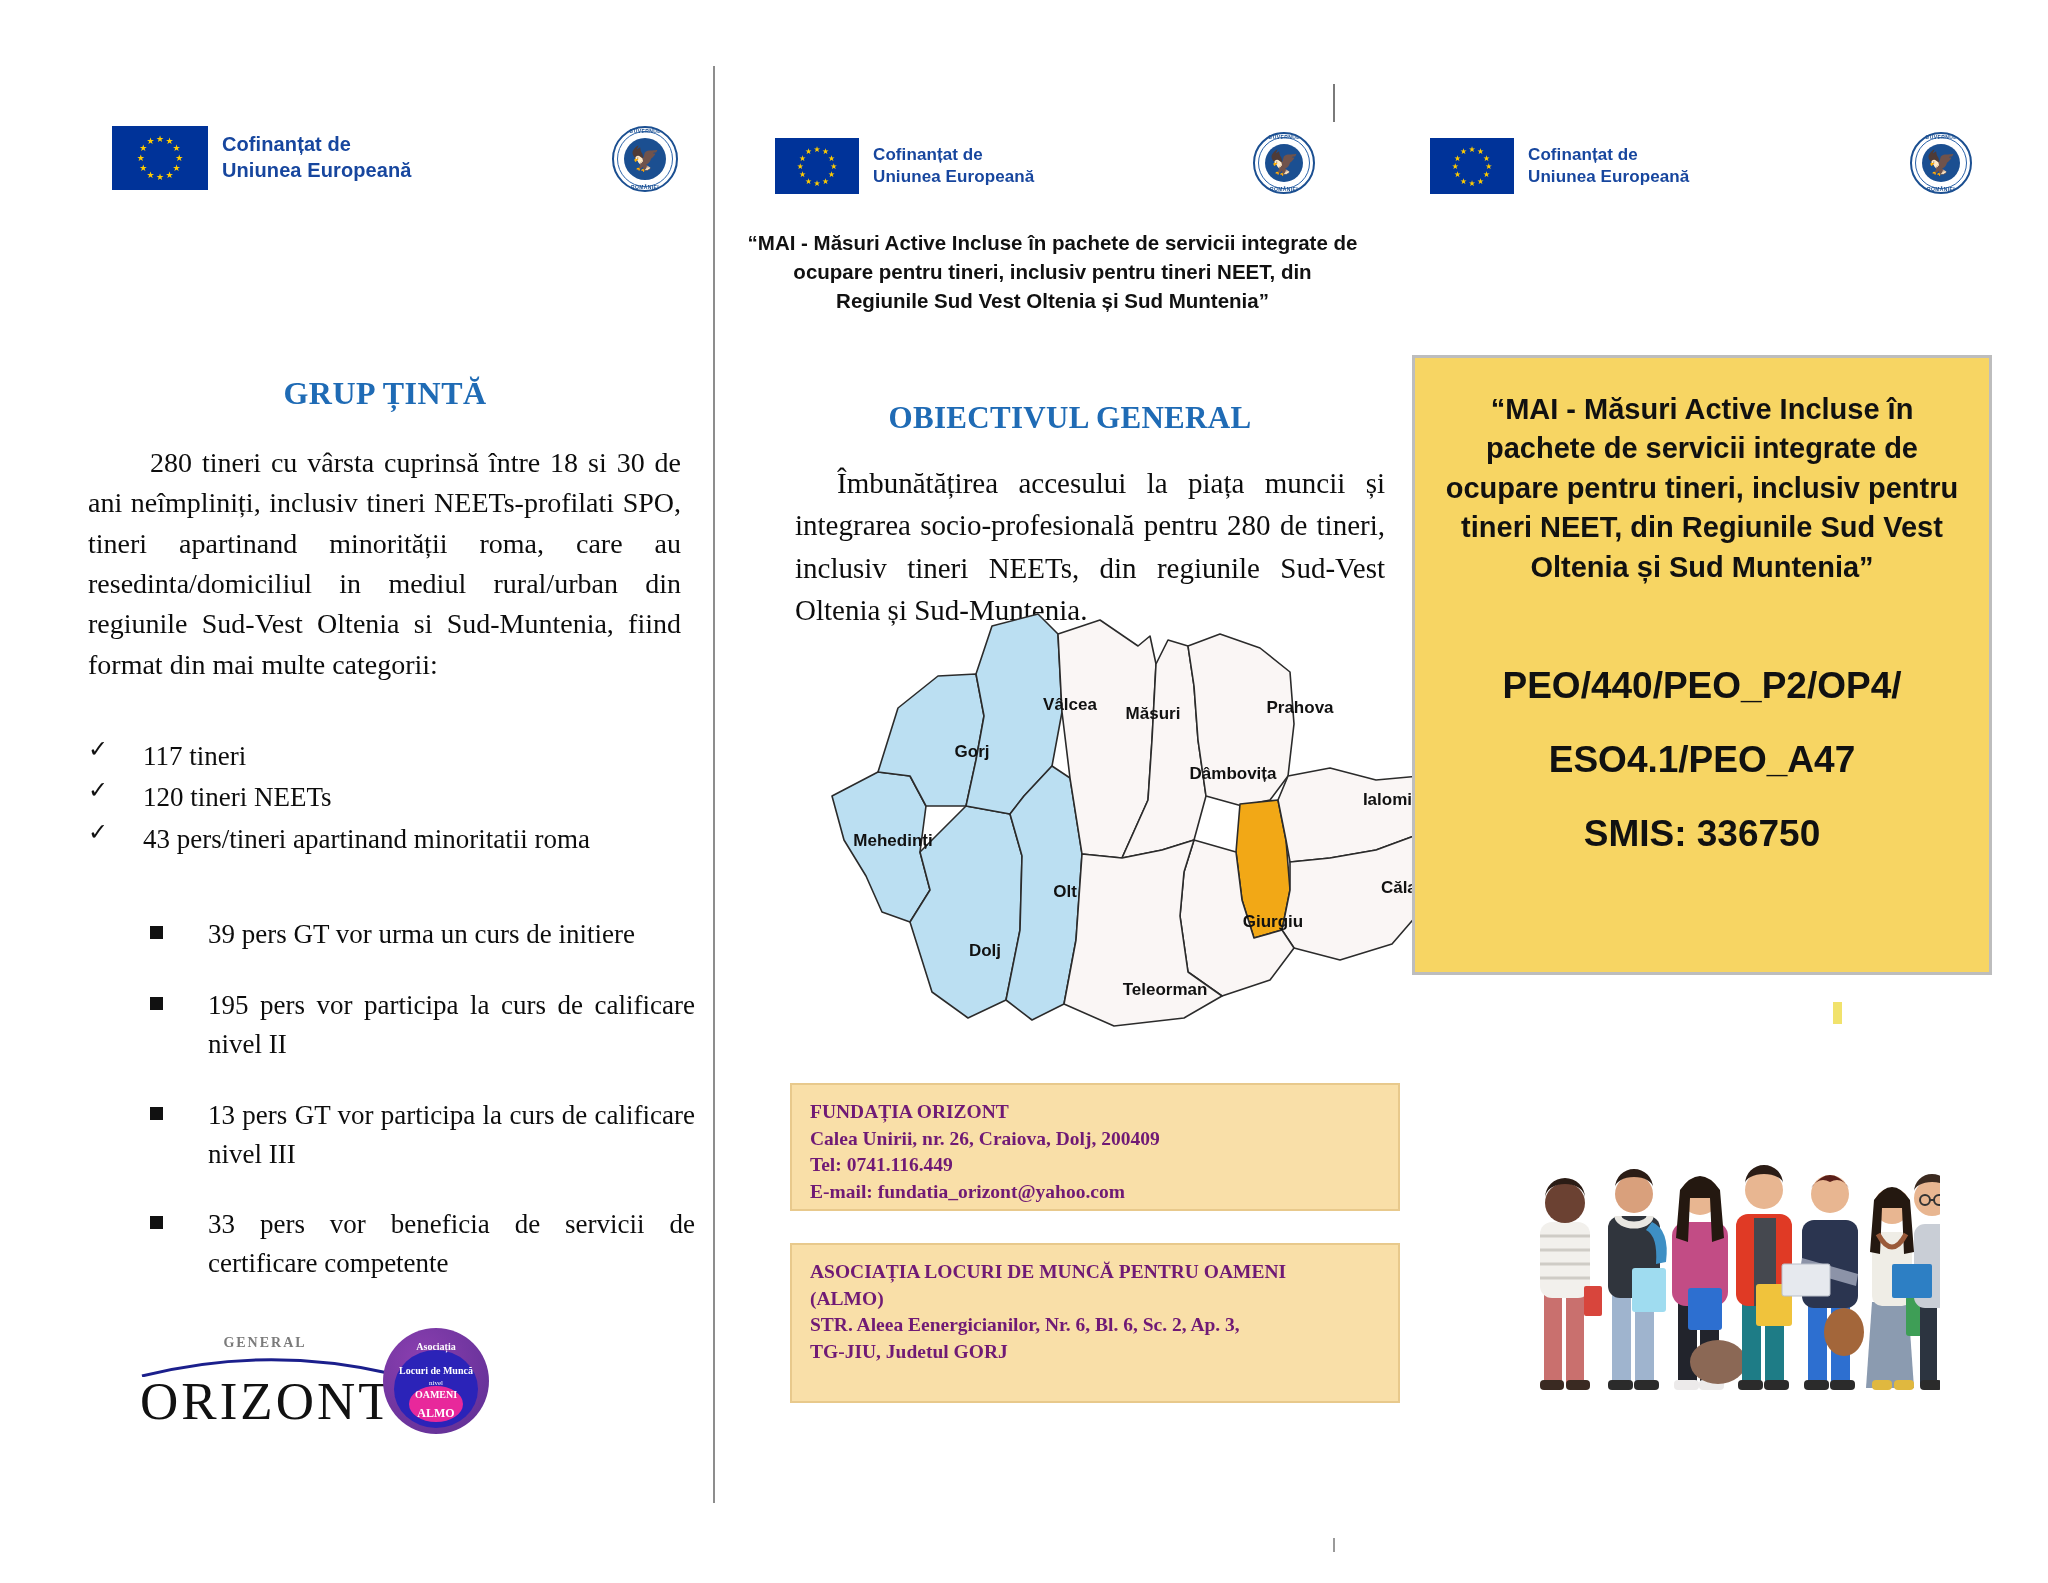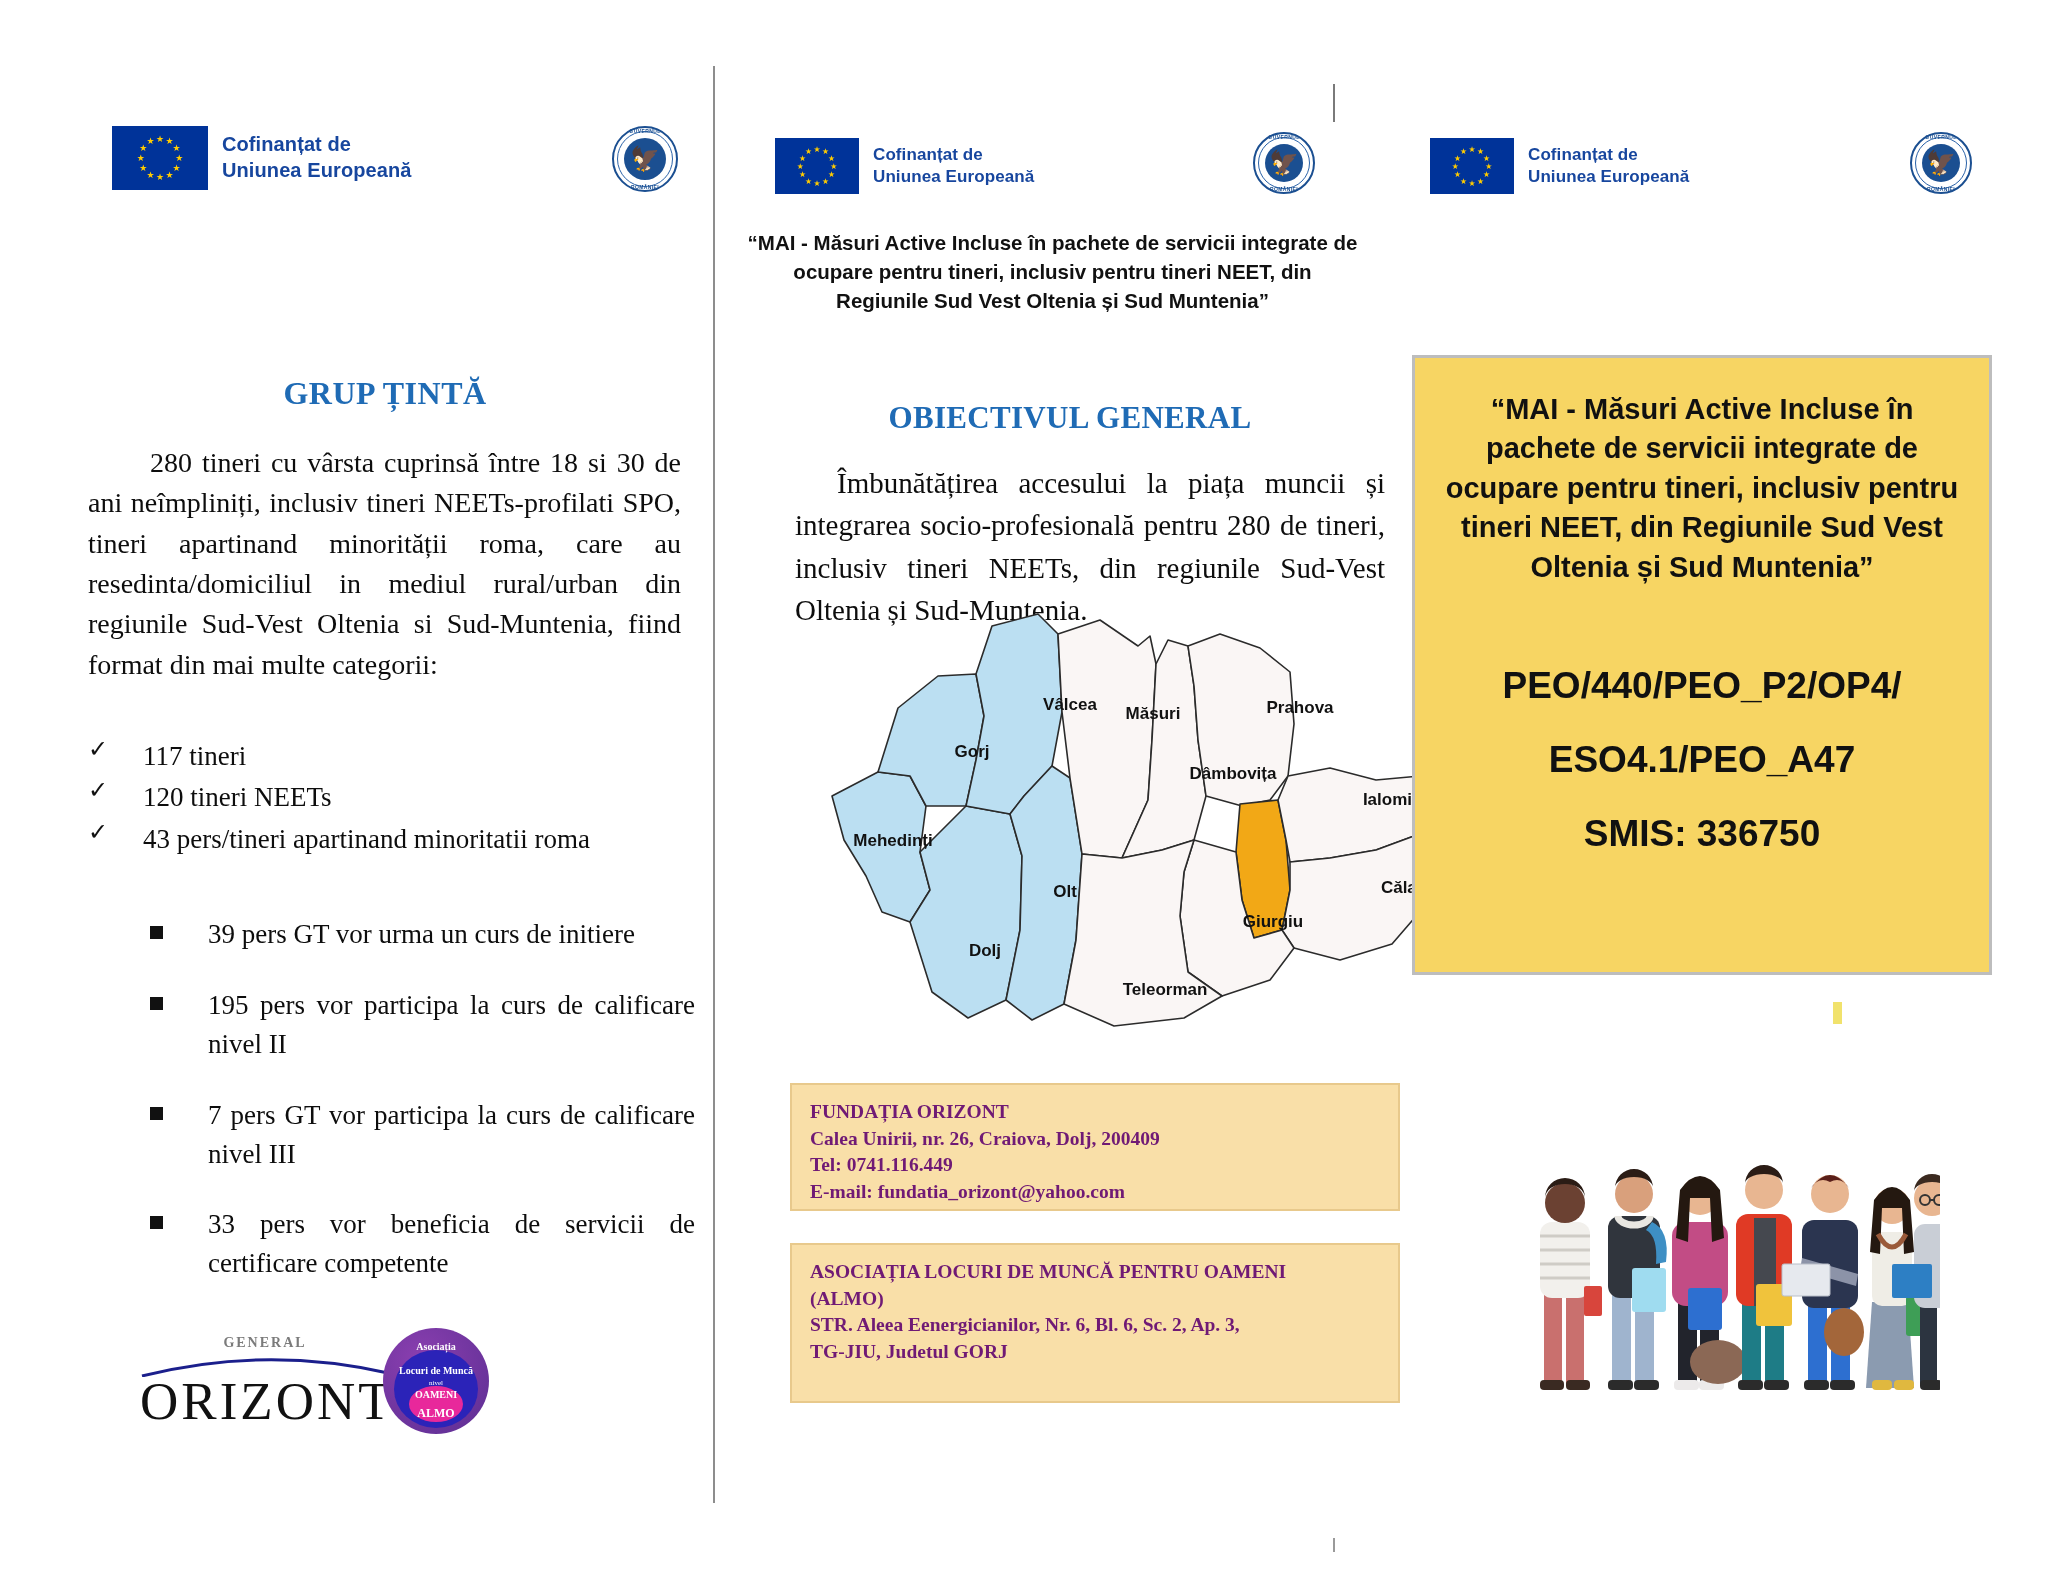--- a/index.html
+++ b/index.html
@@ -279,21 +279,21 @@
     <div class="li-row" style="margin-bottom:32px;">
       <span class="li-mark" style="width:58px;"><i class="sq"></i></span>
       <span class="just" style="font-size:27px;line-height:1.44;flex:1;">39 pers GT vor urma un curs de initiere</span>
     </div>
     <div class="li-row" style="margin-bottom:32px;">
       <span class="li-mark" style="width:58px;"><i class="sq"></i></span>
       <span class="just" style="font-size:27px;line-height:1.44;flex:1;">195 pers vor participa la curs de calificare nivel II</span>
     </div>
     <div class="li-row" style="margin-bottom:32px;">
       <span class="li-mark" style="width:58px;"><i class="sq"></i></span>
-      <span class="just" style="font-size:27px;line-height:1.44;flex:1;">7 pers GT vor participa la curs de calificare nivel III</span>
+      <span class="just" style="font-size:27px;line-height:1.44;flex:1;">13 pers GT vor participa la curs de calificare nivel III</span>
     </div>
     <div class="li-row">
       <span class="li-mark" style="width:58px;"><i class="sq"></i></span>
       <span class="just" style="font-size:27px;line-height:1.44;flex:1;">33 pers vor beneficia de servicii de certificare competente</span>
     </div>
   </div>
 
   <div class="orizont" style="left:140px;top:1335px;width:250px;">
     <div class="fund">GENERAL</div>
     <svg class="arc" viewBox="0 0 250 26" preserveAspectRatio="none">

